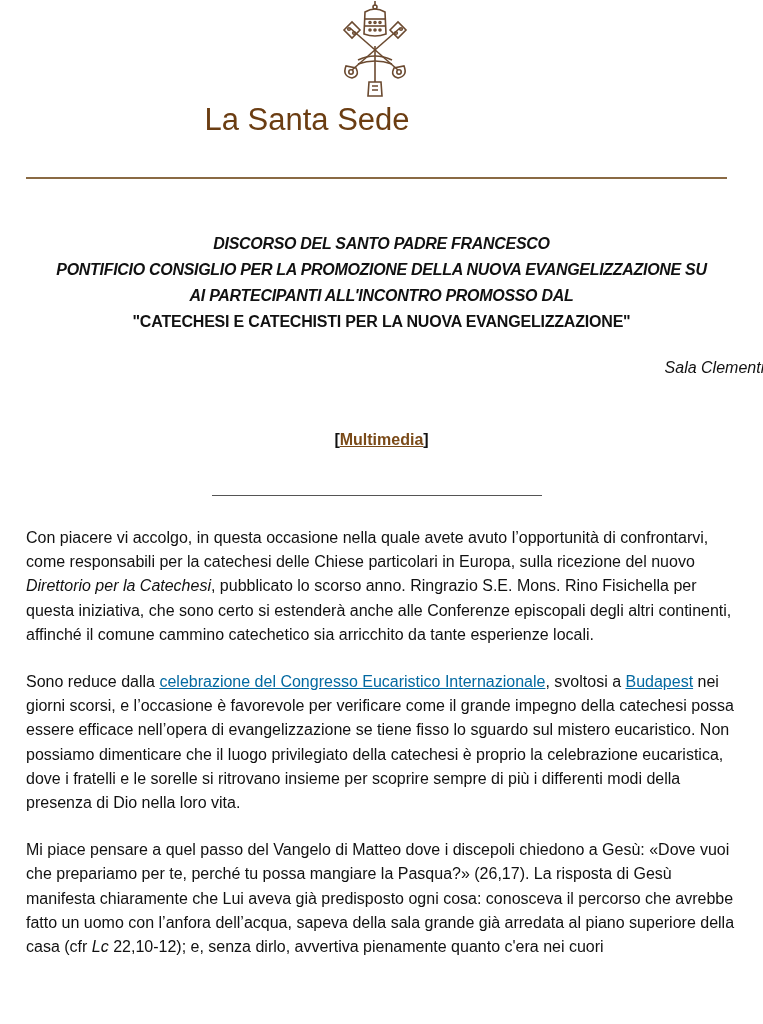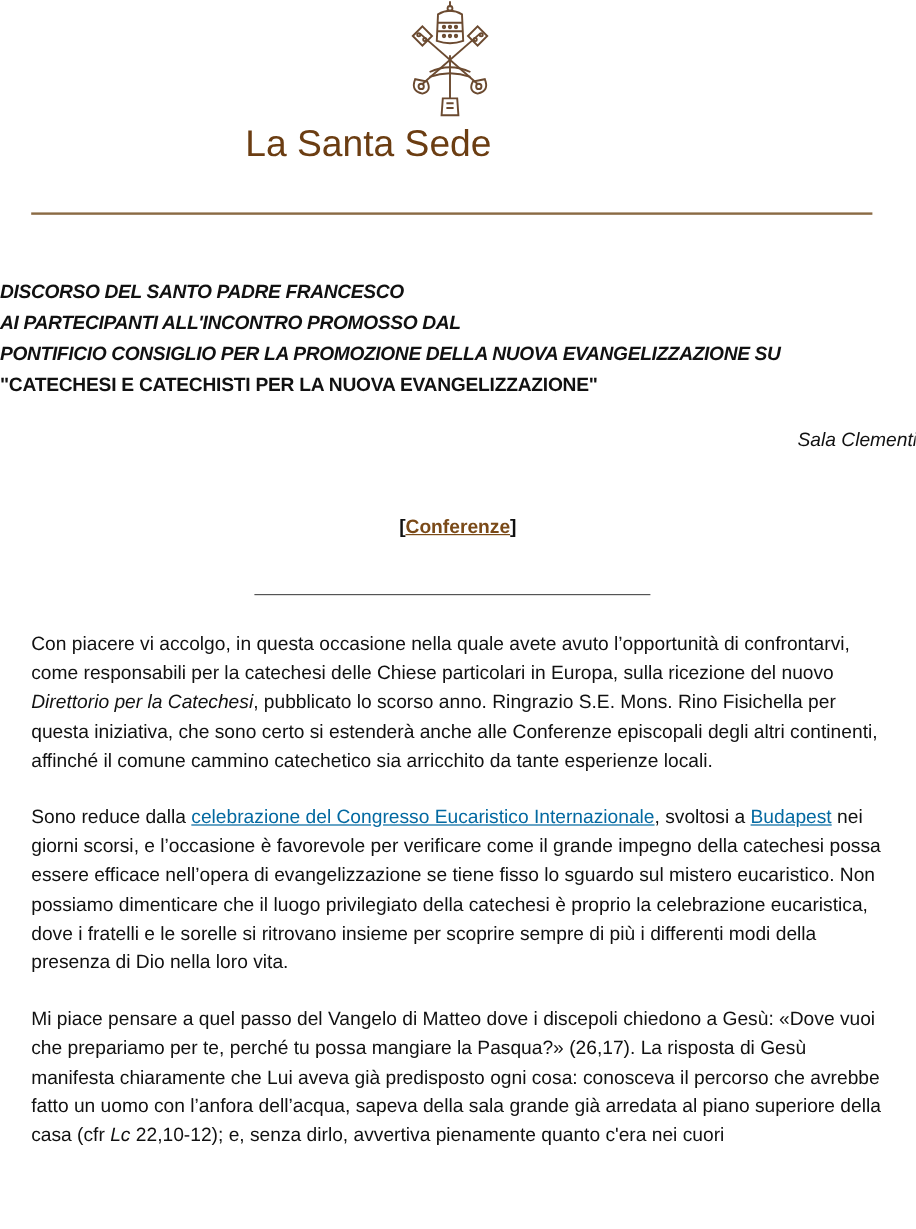--- a/index.html
+++ b/index.html
@@ -11,21 +11,21 @@
     .site-title {
       position: absolute; left: 0; width: 614px; top: 102px; text-align: center;
       font-size: 31px; color: #6b3d12; font-weight: normal;
       font-family: "Liberation Sans", sans-serif;
     }
     .top-rule {
       position: absolute; left: 26px; width: 701px; top: 177px; height: 2px;
       background: #8a6a44;
     }
     .heading {
-      position: absolute; left: 0; width: 763px; top: 231px; text-align: left;
+      position: absolute; left: 0; width: 763px; top: 231px; text-align: center;
       font-size: 16px; font-weight: bold; line-height: 26px; color: #111;
     }
     .heading .it { font-style: italic; display: block; letter-spacing: -0.3px; }
     .heading .up { font-style: normal; display: block; letter-spacing: -0.2px; }
     .venue {
       position: absolute; left: 0; width: 763px; top: 355px; text-align: right;
       font-size: 16px; font-style: italic; line-height: 26px; margin-left: 19px;
     }
     .multimedia {
       position: absolute; left: 0; width: 763px; top: 428px; text-align: center;
@@ -83,30 +83,30 @@
     <path d="M31 82 L43 82 L44 96 L30 96 Z"></path>
     <path d="M34 86 L40 86 M34 90 L40 90"></path>
   </svg>
 </div>
 
 <div class="site-title">La Santa Sede</div>
 <div class="top-rule"></div>
 
 <div class="heading">
   <span class="it">DISCORSO DEL SANTO PADRE FRANCESCO</span>
+  <span class="it">PONTIFICIO CONSIGLIO PER LA PROMOZIONE DELLA NUOVA EVANGELIZZAZIONE SU</span>
   <span class="it">AI PARTECIPANTI ALL'INCONTRO PROMOSSO DAL</span>
-  <span class="it">PONTIFICIO CONSIGLIO PER LA PROMOZIONE DELLA NUOVA EVANGELIZZAZIONE SU</span>
   <span class="up">"CATECHESI E CATECHISTI PER LA NUOVA EVANGELIZZAZIONE"</span>
 </div>
 
 <div class="venue">
   <div>Sala Clementina</div>
 </div>
 
-<div class="multimedia"><span>[</span><a href="#">Conferenze</a><span>]</span></div>
+<div class="multimedia"><span>[</span><a href="#">Multimedia</a><span>]</span></div>
 
 <div class="sep-rule"></div>
 
 <div class="body-text">
   <p><span>Con piacere vi accolgo, in questa occasione nella quale avete avuto l’opportunità di confrontarvi, come responsabili per la catechesi delle Chiese particolari in Europa, sulla ricezione del nuovo </span><em>Direttorio per la Catechesi</em><span>, pubblicato lo scorso anno. Ringrazio S.E. Mons. Rino Fisichella per questa iniziativa, che sono certo si estenderà anche alle Conferenze episcopali degli altri continenti, affinché il comune cammino catechetico sia arricchito da tante esperienze locali.</span></p>
   <p><span>Sono reduce dalla </span><a href="#">celebrazione del Congresso Eucaristico Internazionale</a><span>, svoltosi a </span><a href="#">Budapest</a><span> nei giorni scorsi, e l’occasione è favorevole per verificare come il grande impegno della catechesi possa essere efficace nell’opera di evangelizzazione se tiene fisso lo sguardo sul mistero eucaristico. Non possiamo dimenticare che il luogo privilegiato della catechesi è proprio la celebrazione eucaristica, dove i fratelli e le sorelle si ritrovano insieme per scoprire sempre di più i differenti modi della presenza di Dio nella loro vita.</span></p>
   <p><span>Mi piace pensare a quel passo del Vangelo di Matteo dove i discepoli chiedono a Gesù: «Dove vuoi che prepariamo per te, perché tu possa mangiare la Pasqua?» (26,17). La risposta di Gesù manifesta chiaramente che Lui aveva già predisposto ogni cosa: conosceva il percorso che avrebbe fatto un uomo con l’anfora dell’acqua, sapeva della sala grande già arredata al piano superiore della casa (cfr </span><em>Lc</em><span> 22,10-12); e, senza dirlo, avvertiva pienamente quanto c'era nei cuori</span></p>
 </div>
 
 </body></html>

